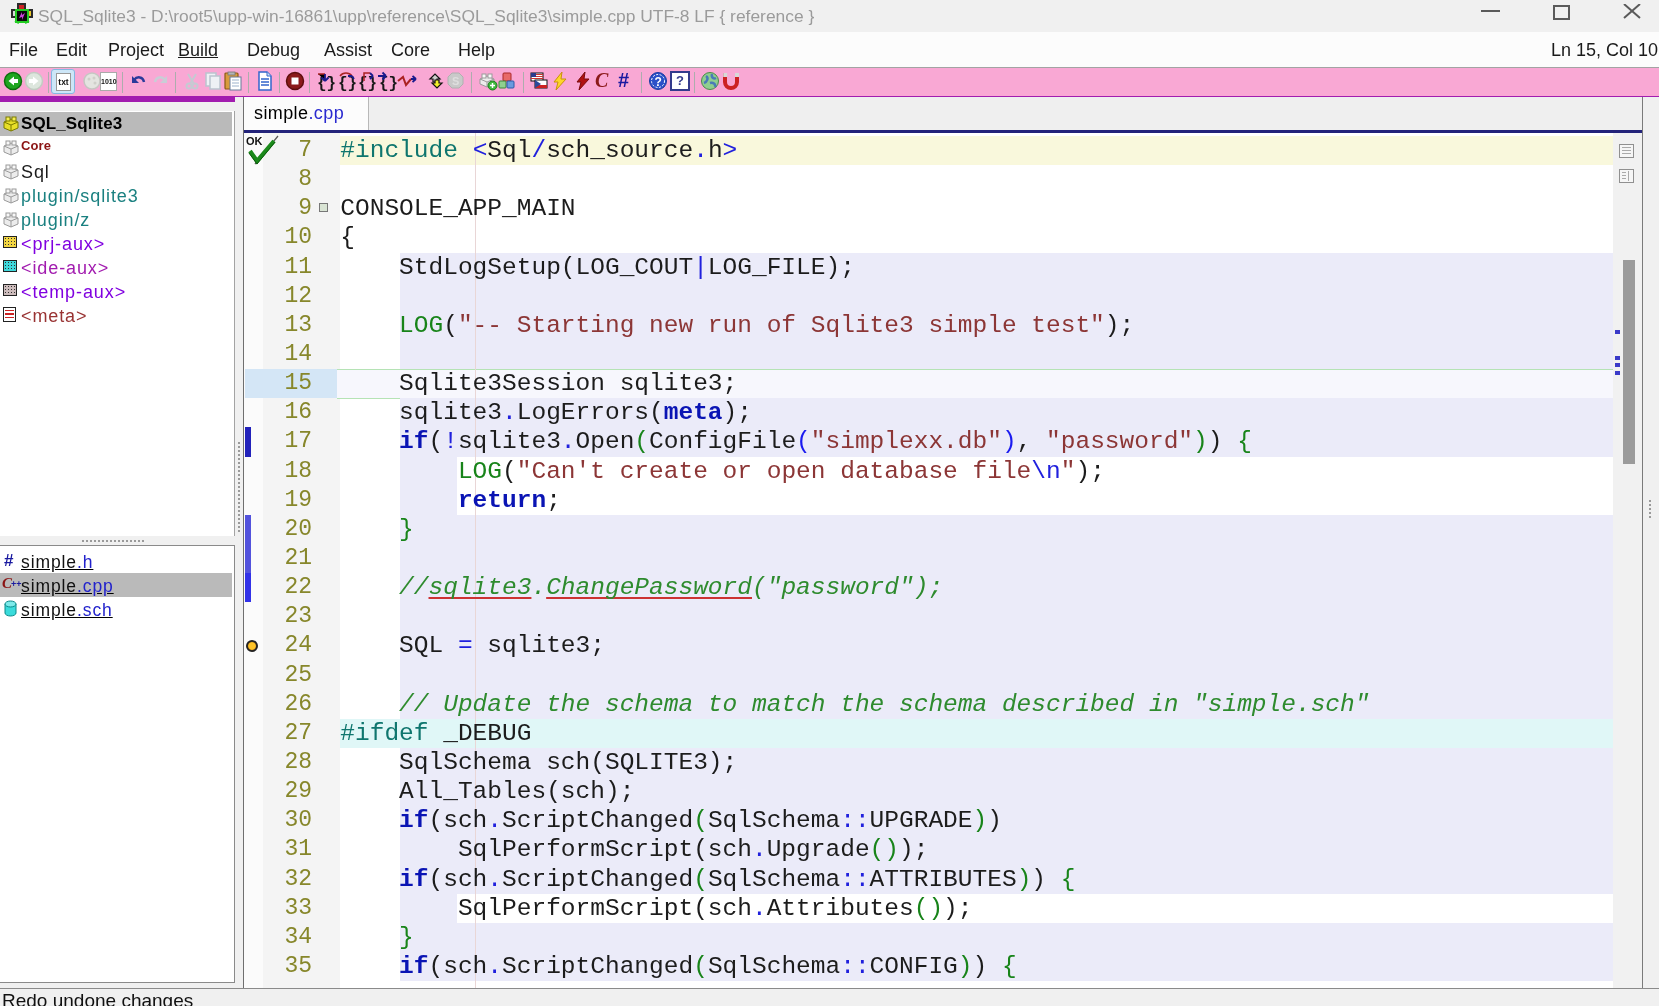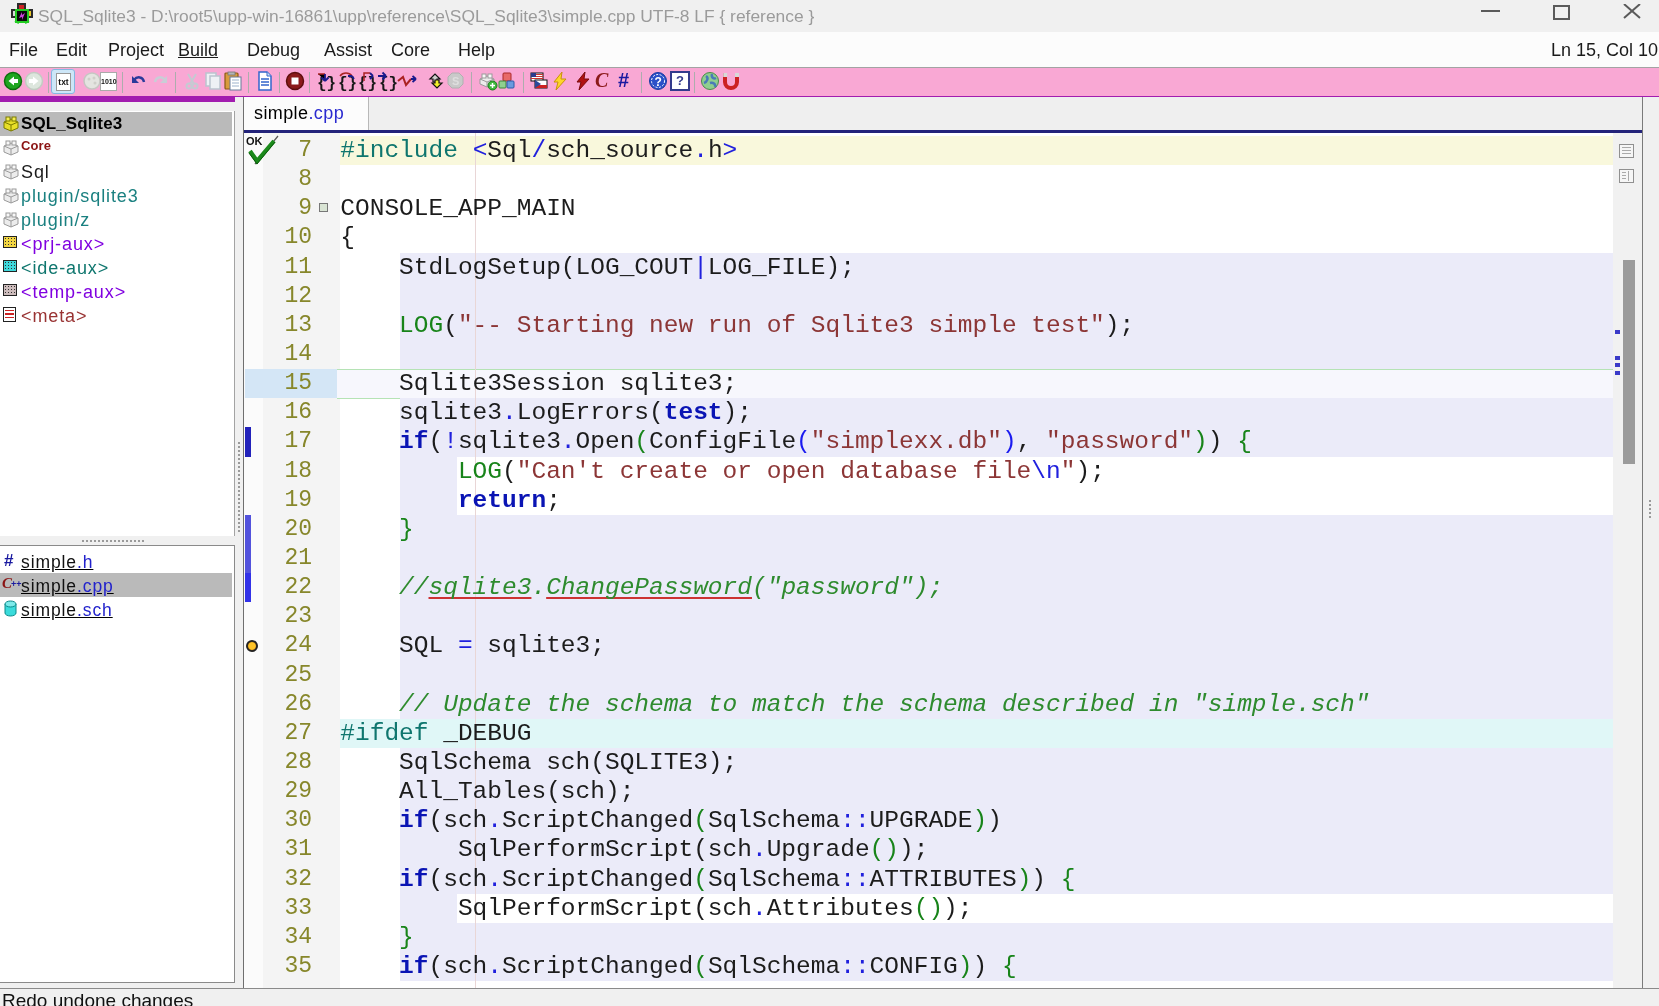--- a/index.html
+++ b/index.html
@@ -278,21 +278,21 @@
           <path d="M9,10 L9,16" stroke="#9a9a9a" stroke-width="1"></path>
           <rect x="4" y="2" width="4" height="4" fill="#f8f8f8" stroke="#9a9a9a" stroke-width="1"></rect>
           <rect x="10" y="2" width="4" height="4" fill="#f8f8f8" stroke="#9a9a9a" stroke-width="1"></rect>
         </svg>
       <span class="lbl">plugin/z</span>
       </div>
     <div class="prow" style="top:120.5px;color:#8000e0;">
       <div class="abs gicon" style="background:#f3d642;"></div>
       <span class="lbl">&lt;prj-aux&gt;</span>
       </div>
-    <div class="prow" style="top:144.5px;color:#0f766e;">
+    <div class="prow" style="top:144.5px;color:#a21caf;">
       <div class="abs gicon" style="background:#3fd8dc;"></div>
       <span class="lbl">&lt;ide-aux&gt;</span>
       </div>
     <div class="prow" style="top:168.5px;color:#8000e0;">
       <div class="abs gicon" style="background:#cdbcbc;"></div>
       <span class="lbl">&lt;temp-aux&gt;</span>
       </div>
     <div class="prow" style="top:192.5px;color:#993333;">
       <div class="abs" style="left:3px;top:3px;width:11px;height:13px;background:#fff;border:1.5px solid #222;">
         <div class="abs" style="left:1px;top:2px;width:9px;height:9px;background:repeating-linear-gradient(180deg,#cc2222 0 1.5px,transparent 1.5px 3.5px);"></div>
@@ -392,21 +392,21 @@
 35</pre>
       <pre id="code"><span class="pp">#include</span> <span class="op">&lt;</span>Sql<span class="op">/</span>sch_source<span class="op">.</span>h<span class="op">&gt;</span>
 
 CONSOLE_APP_MAIN
 {
     StdLogSetup(LOG_COUT<span class="op">|</span>LOG_FILE);
 
     <span class="fn">LOG</span>(<span class="str">"-- Starting new run of Sqlite3 simple test"</span>);
 
     Sqlite3Session sqlite3;
-    sqlite3<span class="op">.</span>LogErrors(<span class="kw">test</span>);
+    sqlite3<span class="op">.</span>LogErrors(<span class="kw">meta</span>);
     <span class="kw">if</span>(<span class="op">!</span>sqlite3<span class="op">.</span>Open<span class="b1">(</span>ConfigFile<span class="b2">(</span><span class="str">"simplexx.db"</span><span class="b2">)</span>, <span class="str">"password"</span><span class="b1">)</span>) <span class="b1">{</span>
         <span class="fn">LOG</span>(<span class="str">"Can't create or open database file<span class="op">\n</span>"</span>);
         <span class="kw">return</span>;
     <span class="b1">}</span>
 
     <span class="cmt">//</span><span class="cmtu">sqlite3</span><span class="cmt">.</span><span class="cmtu">ChangePassword</span><span class="cmt">("password");</span>
 
     SQL <span class="op">=</span> sqlite3;
 
     <span class="cmt">// Update the schema to match the schema described in "simple.sch"</span>

